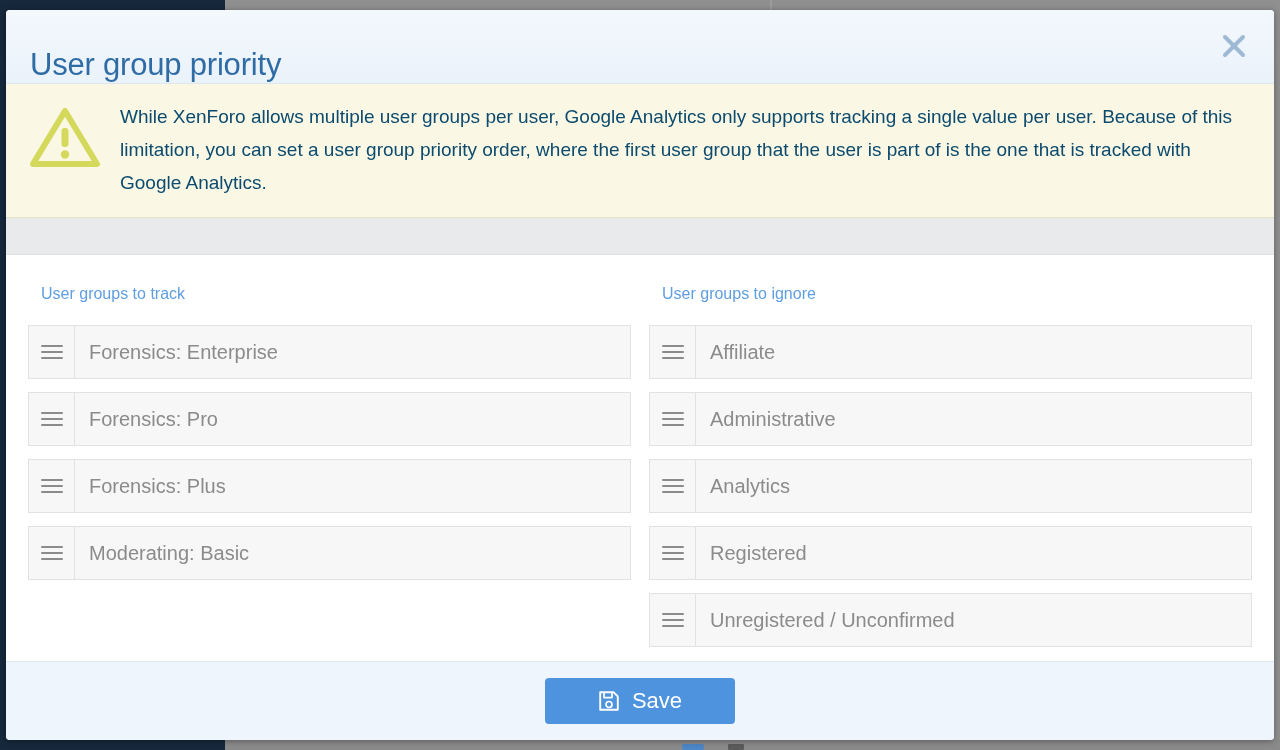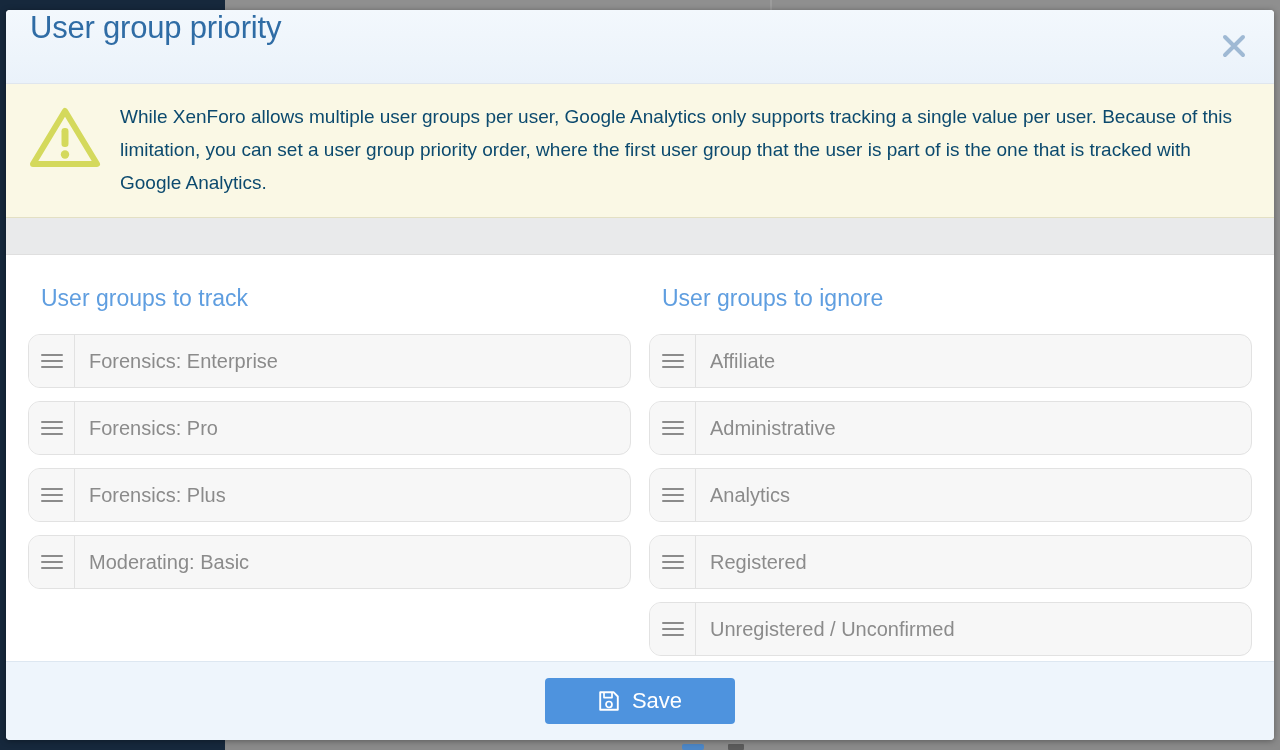--- a/index.html
+++ b/index.html
@@ -86,21 +86,21 @@
   }
 
   
   .modal-header {
     position: relative;
     height: 74px;
     flex: 0 0 74px;
     background: linear-gradient(to bottom, #f3f8fd 0%, #eaf2fa 100%);
     border-bottom: 1px solid #dfe6ee;
     display: flex;
-    align-items: flex-start;
+    align-items: flex-end;
     padding: 0 24px;
     box-sizing: border-box;
   }
   .modal-title {
     font-size: 31px;
     color: #2f6ca5;
     letter-spacing: -0.2px;
     font-weight: normal;
     margin: 0;
   }
@@ -156,39 +156,39 @@
     padding: 30px 22px 10px 22px;
     box-sizing: border-box;
     overflow: hidden;
   }
   .columns {
     display: flex;
     gap: 18px;
   }
   .column { flex: 1 1 50%; min-width: 0; }
   .column-title {
-    font-size: 23px;
+    font-size: 16px;
     color: #5f9ee0;
     margin: 0 0 22px 13px;
     font-weight: normal;
   }
 
   .group-list {
     list-style: none;
     margin: 0;
     padding: 0;
   }
   .group-item {
     display: flex;
     align-items: stretch;
     height: 52px;
     margin-bottom: 13px;
     background: #f7f7f7;
     border: 1px solid #e2e2e2;
-    border-radius: 12px;
+    border-radius: 0;
     overflow: hidden;
     cursor: move;
   }
   .drag-handle {
     flex: 0 0 45px;
     display: flex;
     align-items: center;
     justify-content: center;
     border-right: 1px solid #e2e2e2;
     background: #f7f7f7;

